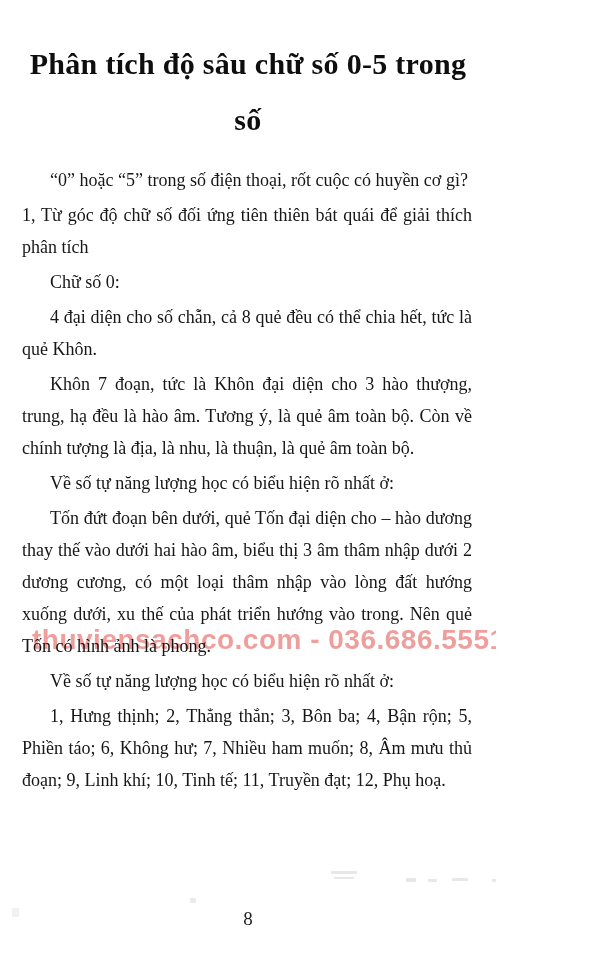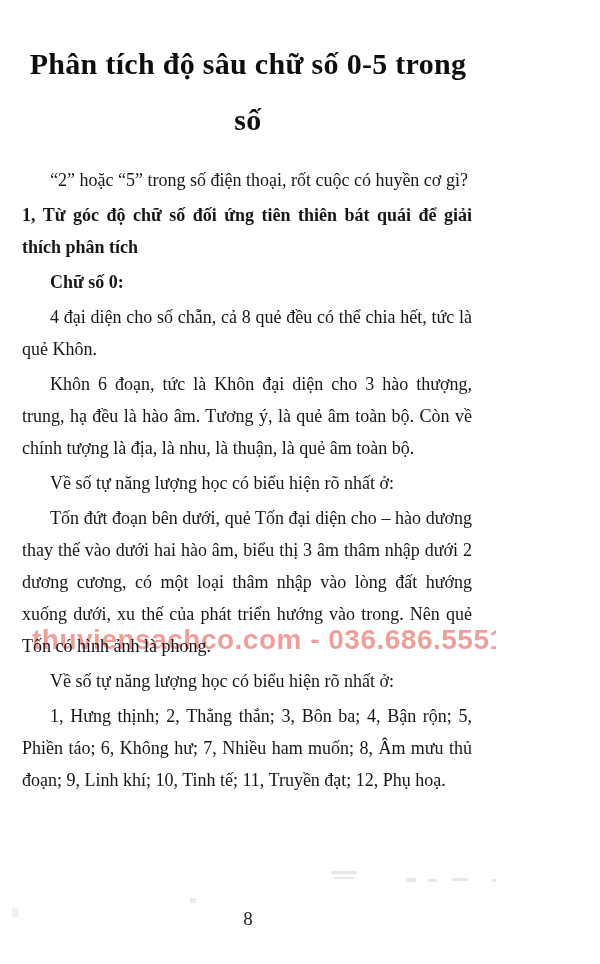--- a/index.html
+++ b/index.html
@@ -29,25 +29,25 @@
     margin: 16px 24px 0 22px;
     font-size: 18px;
     line-height: 32px;
     text-align: justify;
   }
   .content p {
     margin: 0 0 3px 0;
     text-indent: 28px;
   }
   .content p.section-heading {
-    font-weight: bold;
+    font-weight: normal;
     text-indent: 0;
   }
   .content p.sub-heading {
-    font-weight: bold;
+    font-weight: normal;
   }
   .watermark {
     position: absolute;
     left: 32px;
     top: 624px;
     width: 560px;
     font-family: "Liberation Sans", sans-serif;
     font-weight: bold;
     font-size: 28px;
     letter-spacing: 0.5px;
@@ -84,25 +84,25 @@
 </head>
 <body>
 
 <div class="page">
 
   <div class="title">
     <div>Phân tích độ sâu chữ số 0-5 trong số</div>
   </div>
 
   <div class="content">
-    <p class="intro">“2” hoặc “5” trong số điện thoại, rốt cuộc có huyền cơ gì?</p>
+    <p class="intro">“0” hoặc “5” trong số điện thoại, rốt cuộc có huyền cơ gì?</p>
     <p class="section-heading">1, Từ góc độ chữ số đối ứng tiên thiên bát quái để giải thích phân tích</p>
     <p class="sub-heading">Chữ số 0:</p>
     <p class="body">4 đại diện cho số chẵn, cả 8 quẻ đều có thể chia hết, tức là quẻ Khôn.</p>
-    <p class="body">Khôn 6 đoạn, tức là Khôn đại diện cho 3 hào thượng, trung, hạ đều là hào âm. Tương ý, là quẻ âm toàn bộ. Còn về chính tượng là địa, là nhu, là thuận, là quẻ âm toàn bộ.</p>
+    <p class="body">Khôn 7 đoạn, tức là Khôn đại diện cho 3 hào thượng, trung, hạ đều là hào âm. Tương ý, là quẻ âm toàn bộ. Còn về chính tượng là địa, là nhu, là thuận, là quẻ âm toàn bộ.</p>
     <p class="body">Về số tự năng lượng học có biểu hiện rõ nhất ở:</p>
     <p class="body">Tốn đứt đoạn bên dưới, quẻ Tốn đại diện cho – hào dương thay thế vào dưới hai hào âm, biểu thị 3 âm thâm nhập dưới 2 dương cương, có một loại thâm nhập vào lòng đất hướng xuống dưới, xu thế của phát triển hướng vào trong. Nên quẻ Tốn có hình ảnh là phong.</p>
     <p class="body">Về số tự năng lượng học có biểu hiện rõ nhất ở:</p>
     <p class="body">1, Hưng thịnh; 2, Thẳng thắn; 3, Bôn ba; 4, Bận rộn; 5, Phiền táo; 6, Không hư; 7, Nhiều ham muốn; 8, Âm mưu thủ đoạn; 9, Linh khí; 10, Tinh tế; 11, Truyền đạt; 12, Phụ hoạ.</p>
   </div>
 
   <div class="watermark">thuviensachco.com - 036.686.5551</div>
 
   <div class="page-number">8</div>
 

